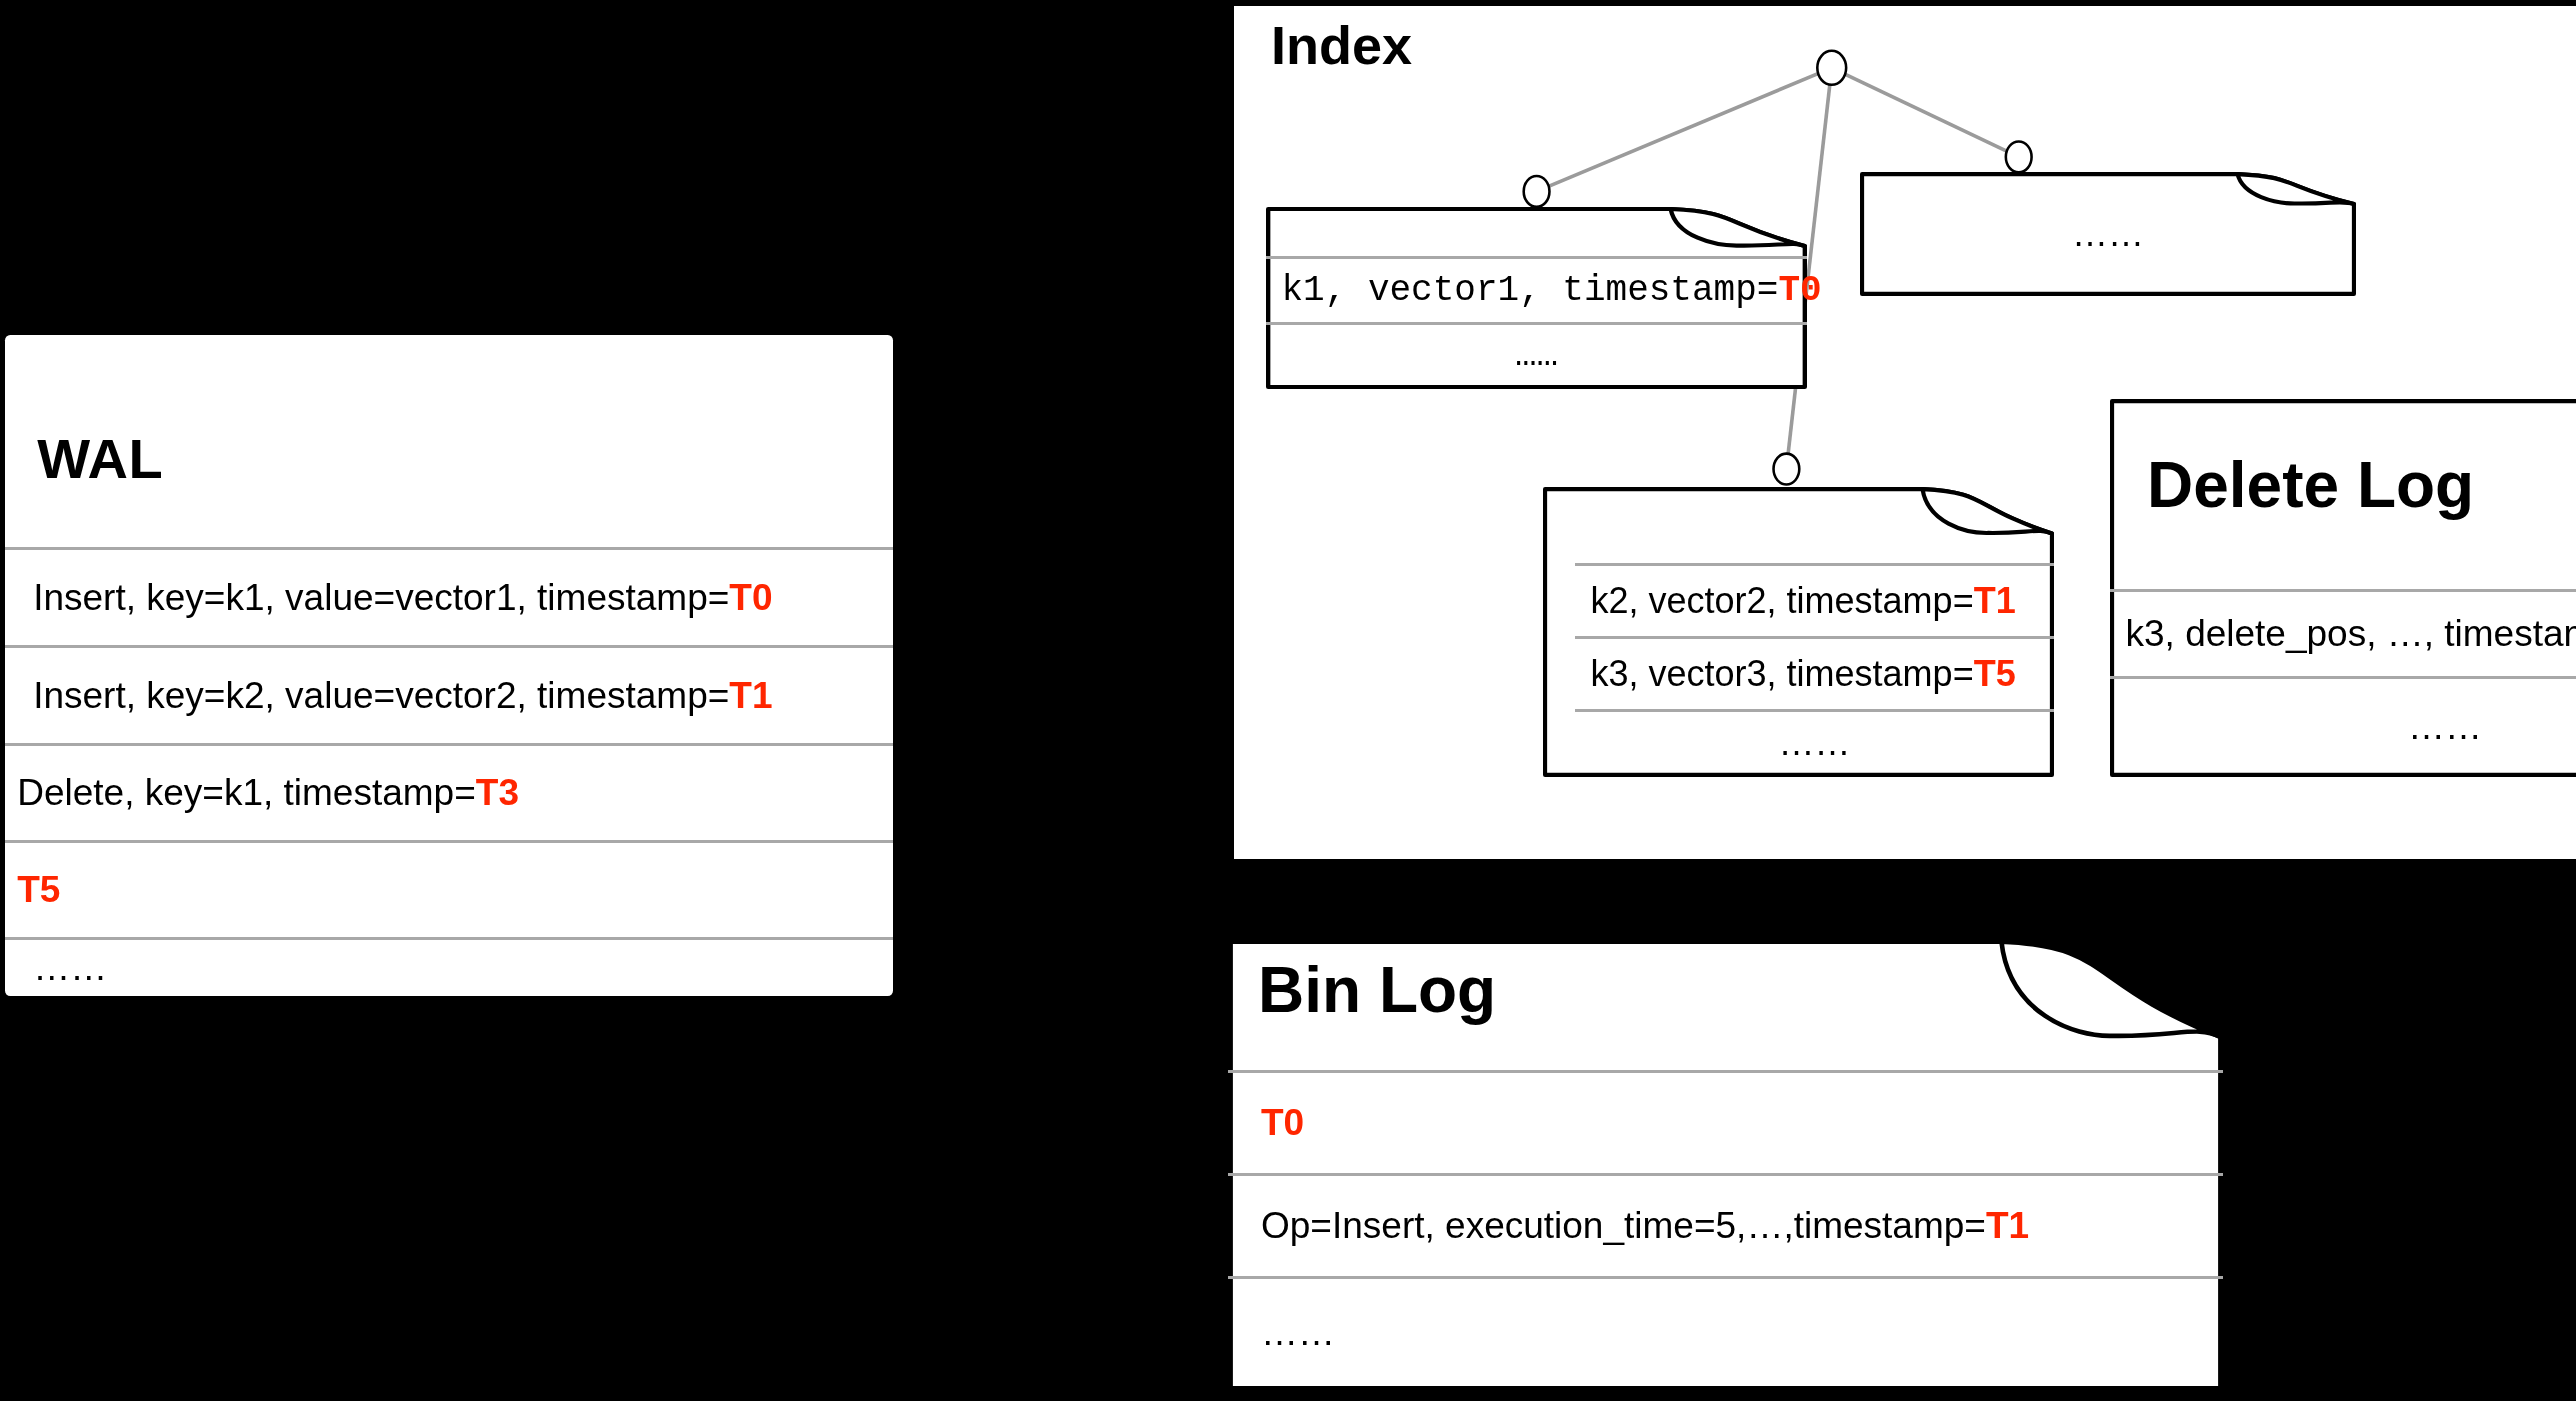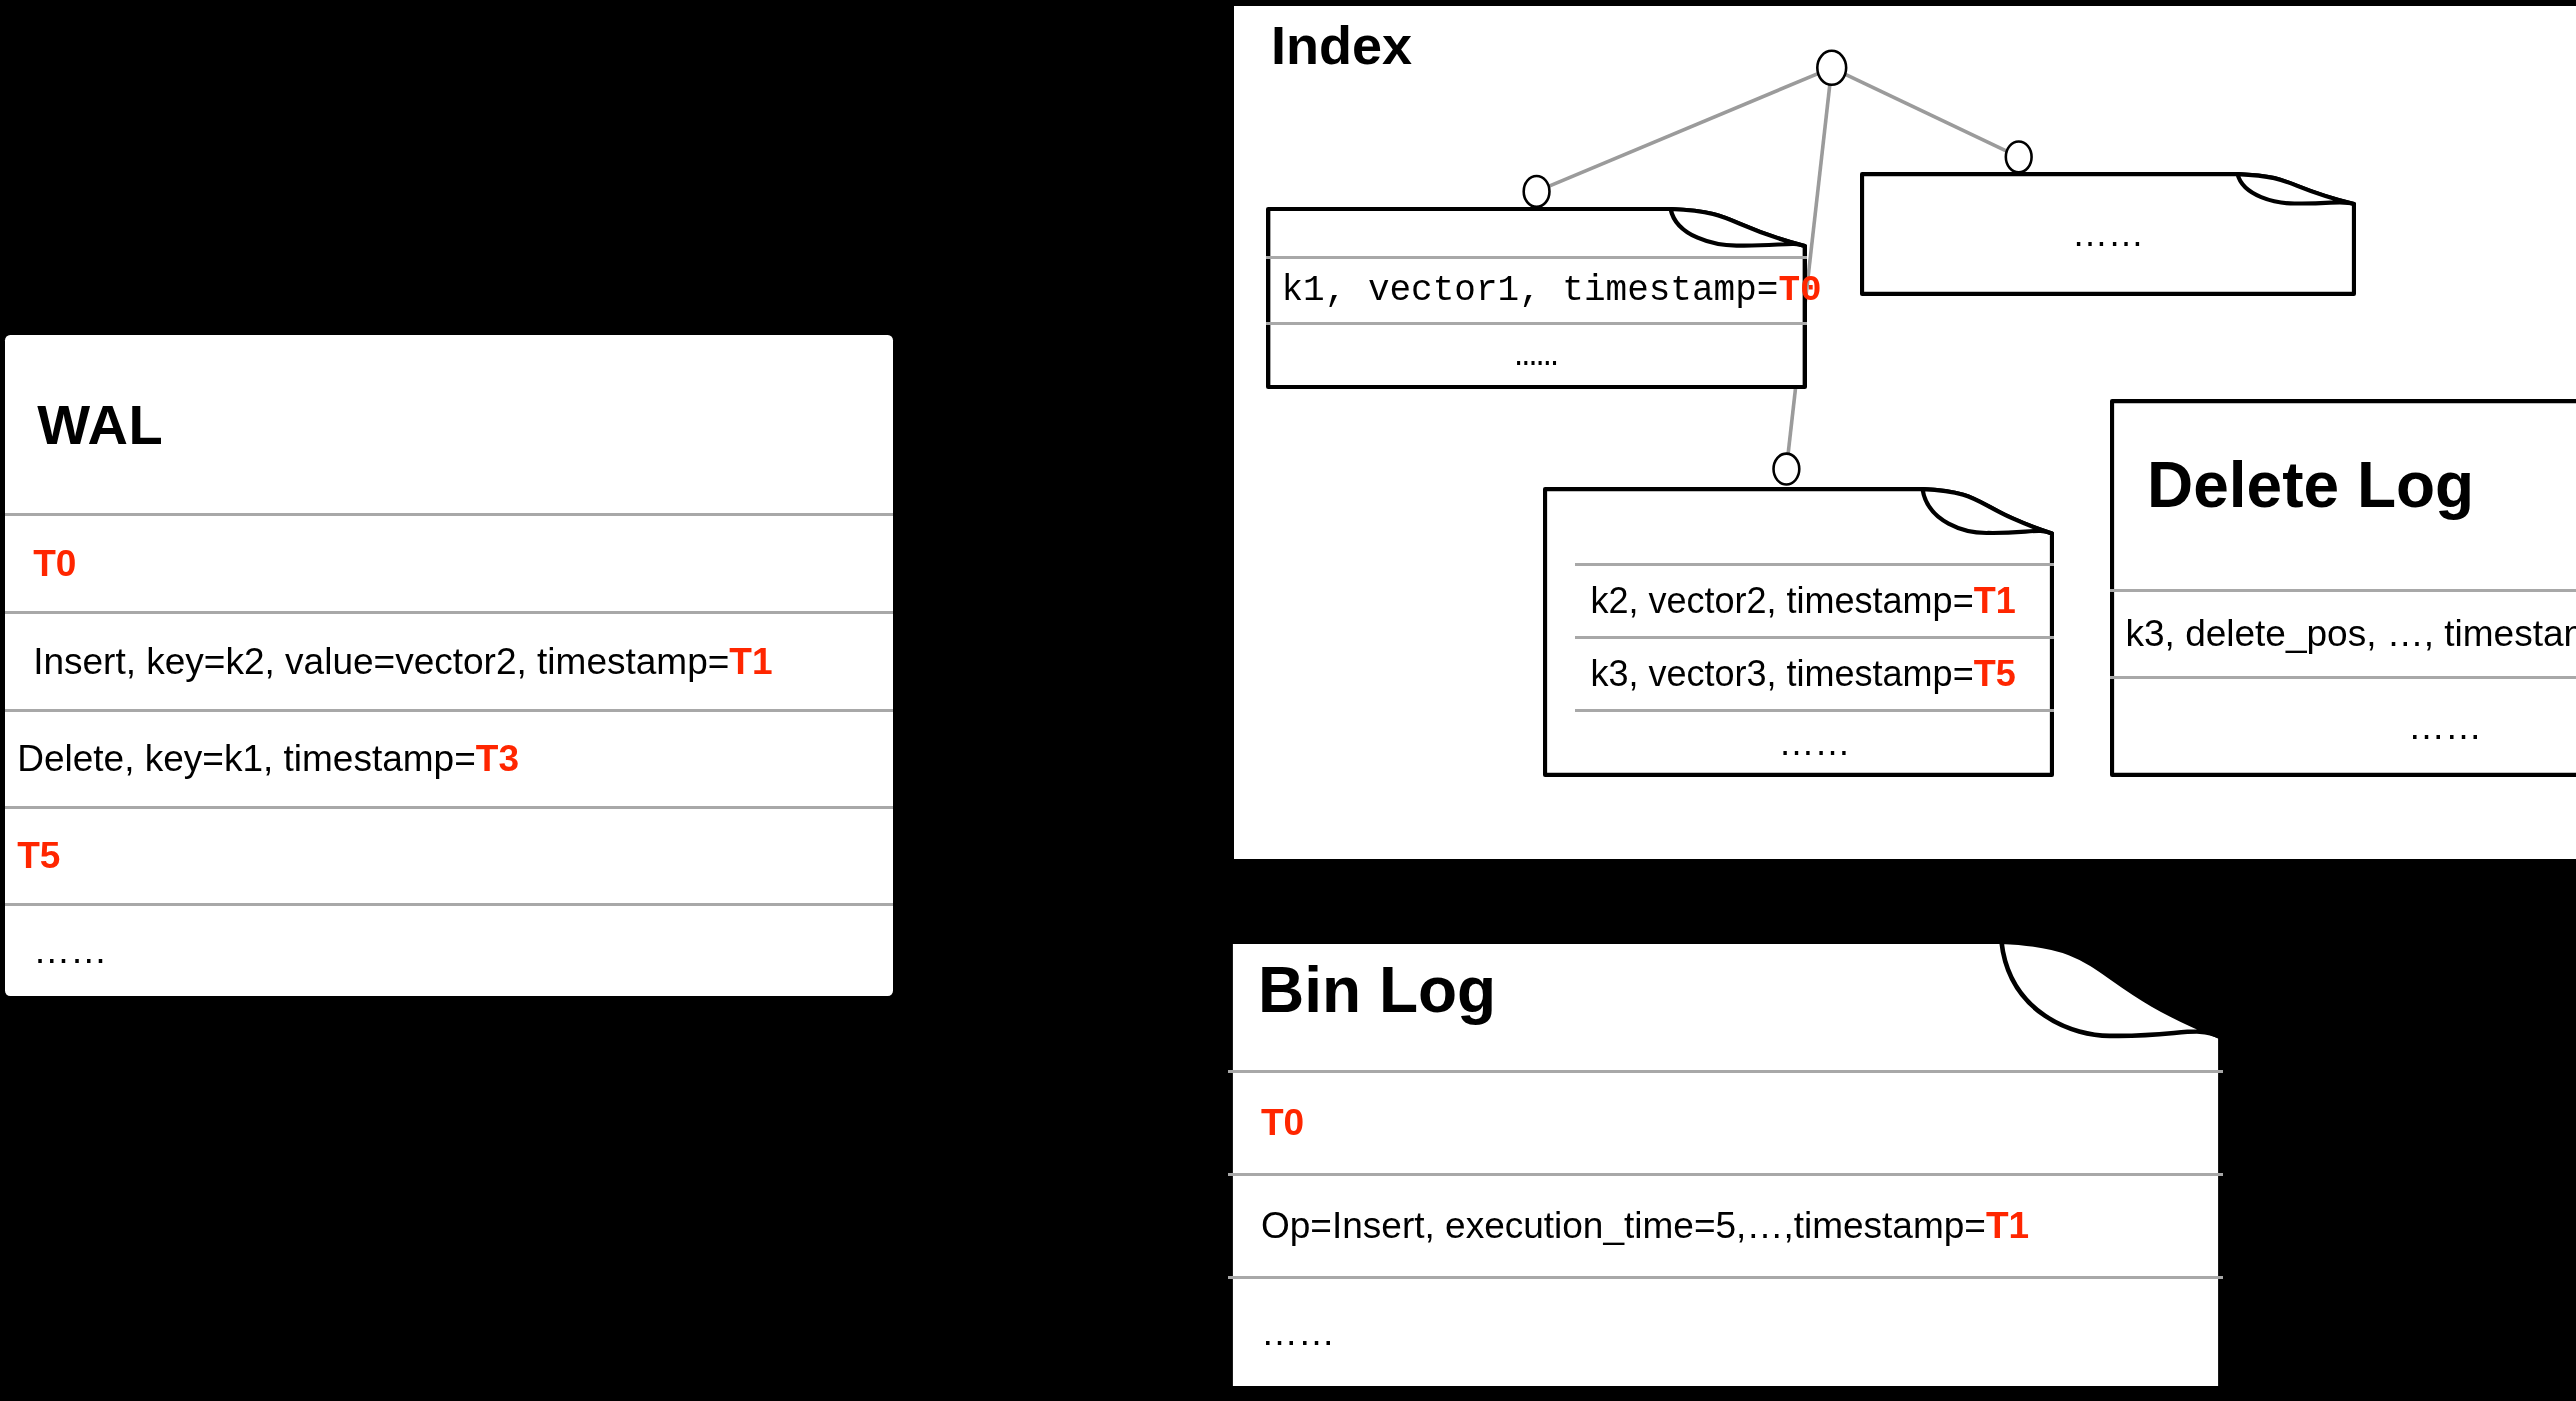--- a/index.html
+++ b/index.html
@@ -7,21 +7,21 @@
     position:relative;width:2817px;height:1402px;background:#000;overflow:hidden;
     font-family:"Liberation Sans","DejaVu Sans",sans-serif;color:#000;
   }
   
   .wal{
     position:absolute;left:5.2px;top:335px;width:888px;height:661px;
     background:#fff;border-radius:5.2px;display:flex;flex-direction:column;
   }
   .wal-title{
     height:178px;display:flex;align-items:center;padding-left:32px;
-    font-size:56px;font-weight:700;letter-spacing:0.5px;
+    font-size:56px;font-weight:700;letter-spacing:0.5px;margin-top:34px;
   }
   .wal-row{
     border-top:3.1px solid #a8a8a8;height:95px;display:flex;align-items:center;
     padding-left:28px;font-size:37px;white-space:nowrap;
   }
   .wal-row.short{height:94px;padding-left:12px;}
   .wal-row.grow{flex:1;height:auto;}
   .ts{color:#ff2600;font-weight:700;}
   
   .index-panel{
@@ -72,20 +72,21 @@
   .row-text{color:#000;}
 </style>
 </head>
 <body>
 
 <div class="canvas">
 
   <section class="wal">
     <div class="wal-title">WAL</div>
     <div class="wal-row">
+      <span class="row-text">Insert, key=k1, value=vector1, timestamp=</span>
         <span class="ts">T0</span>
     </div>
     <div class="wal-row">
       <span class="row-text">Insert, key=k2, value=vector2, timestamp=</span>
         <span class="ts">T1</span>
     </div>
     <div class="wal-row short">
       <span class="row-text">Delete, key=k1, timestamp=</span>
         <span class="ts">T3</span>
     </div>

